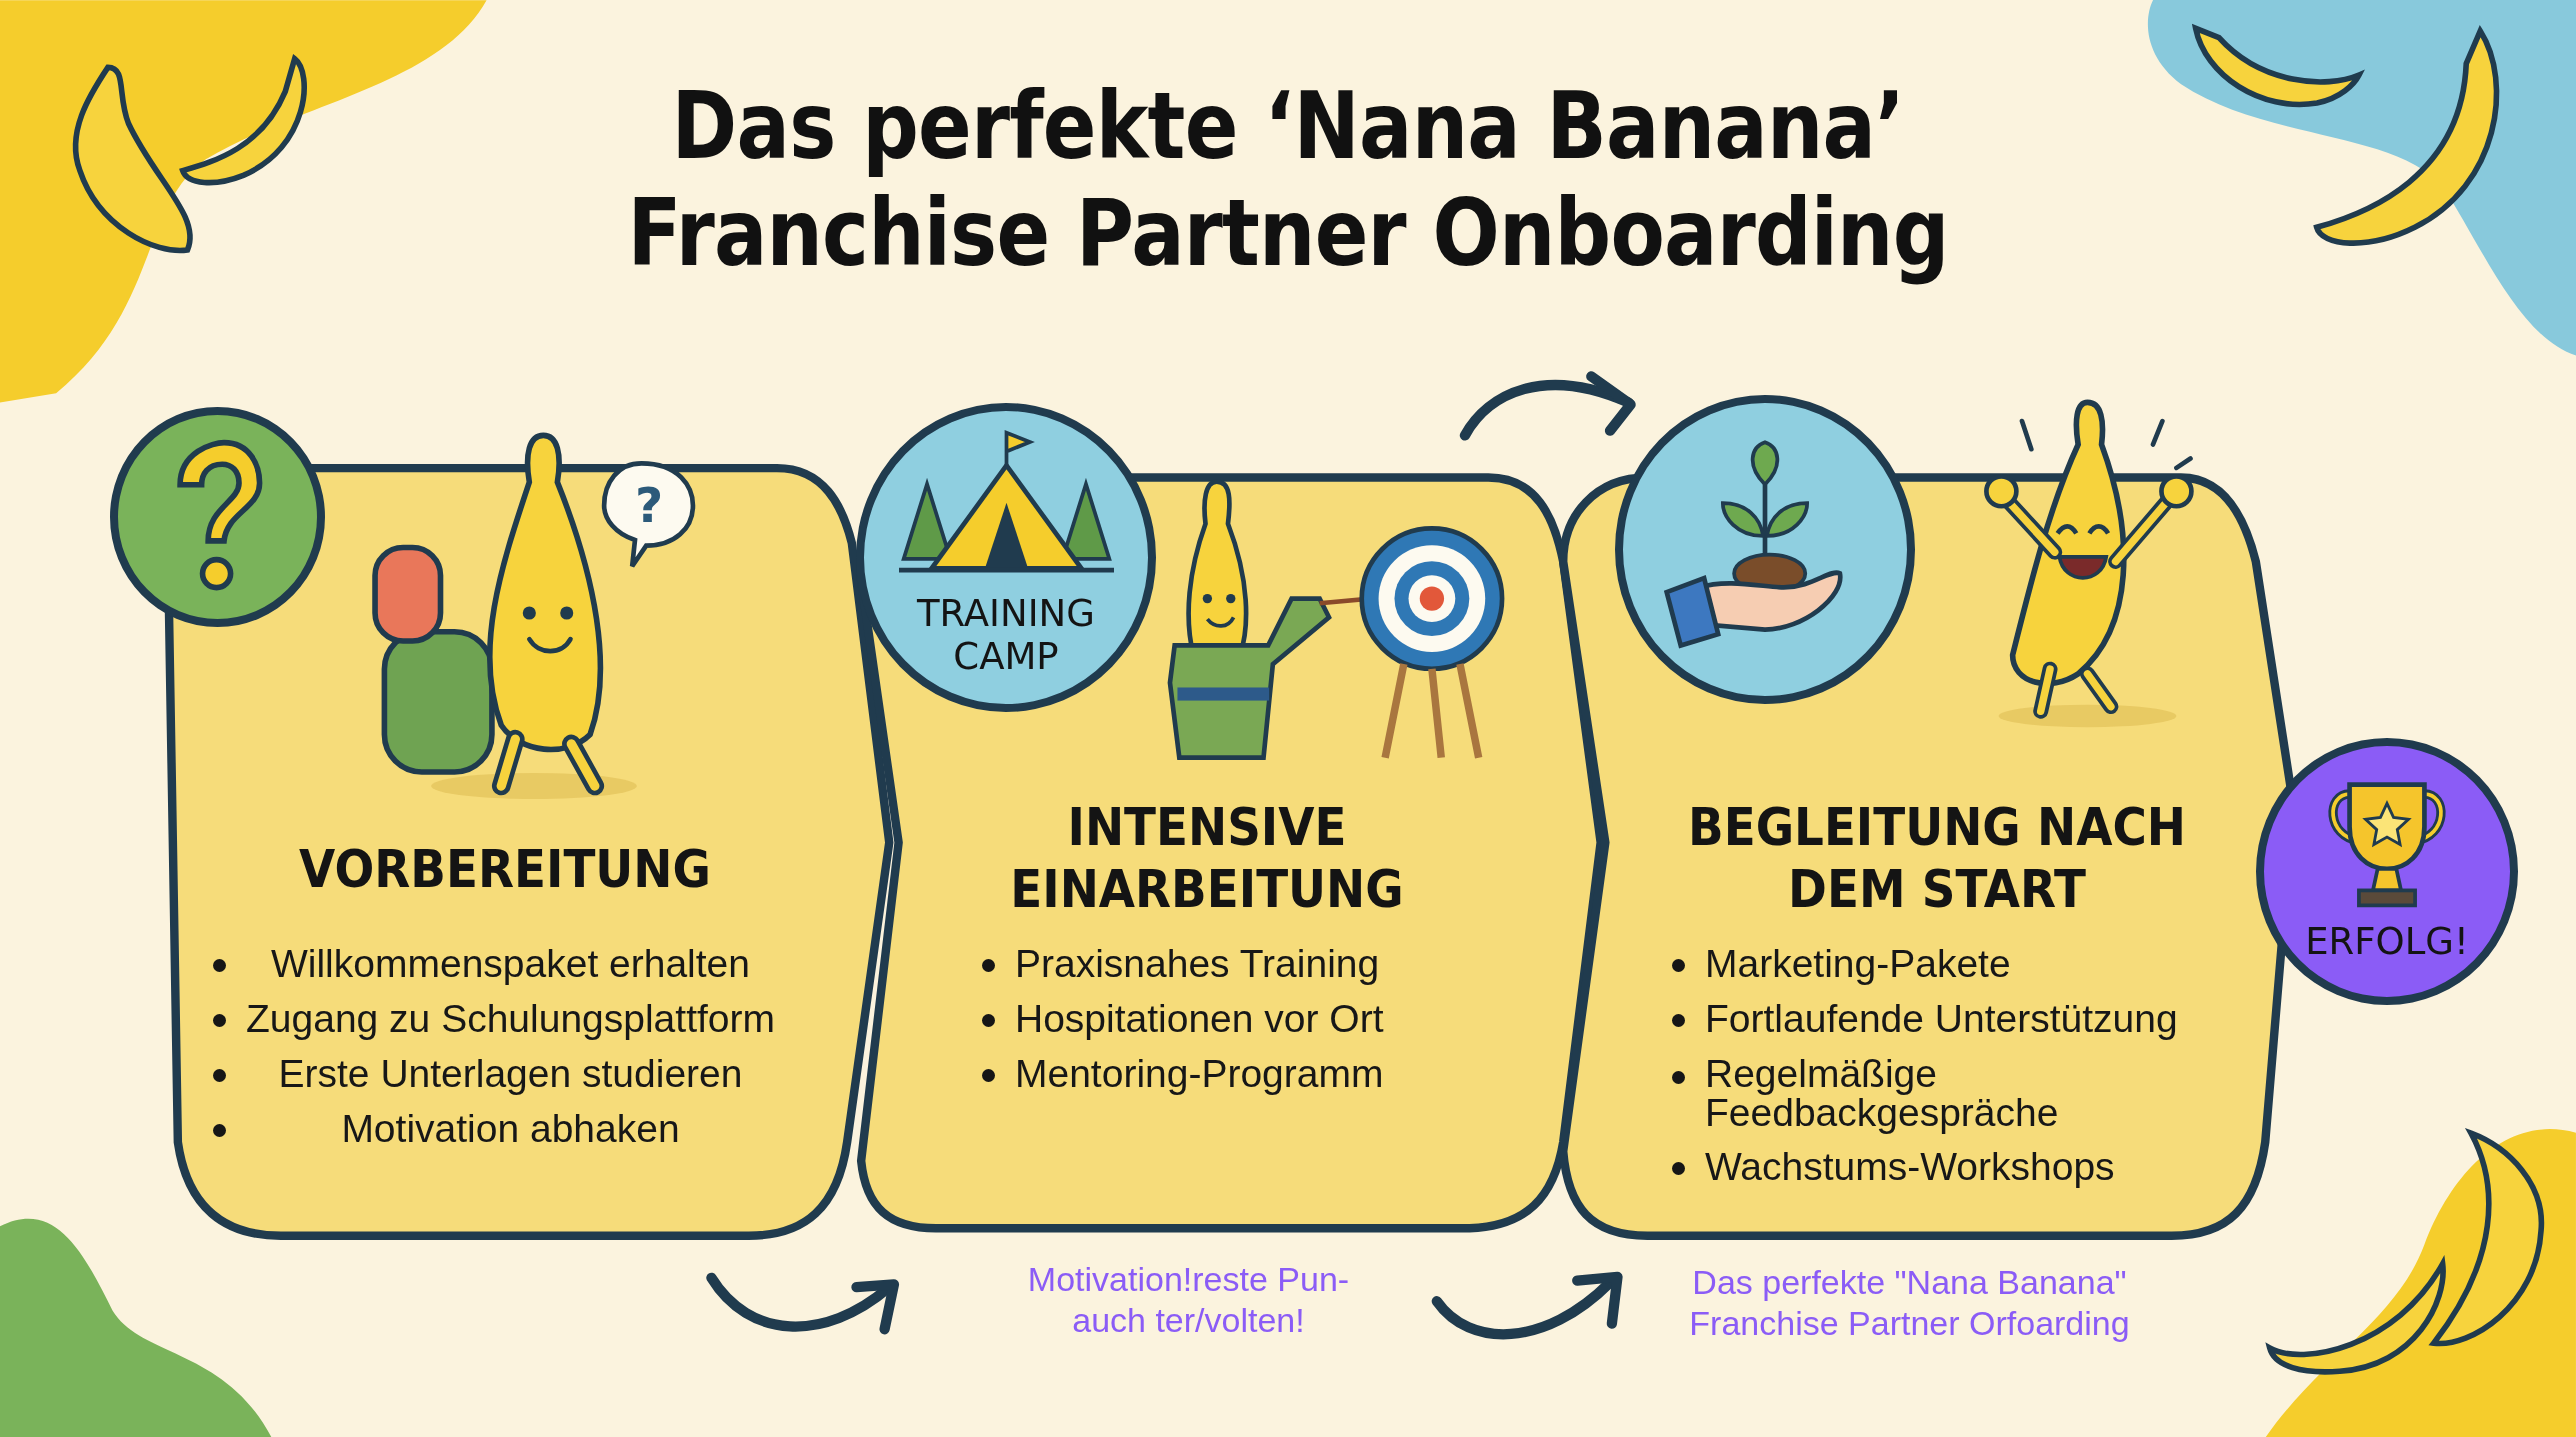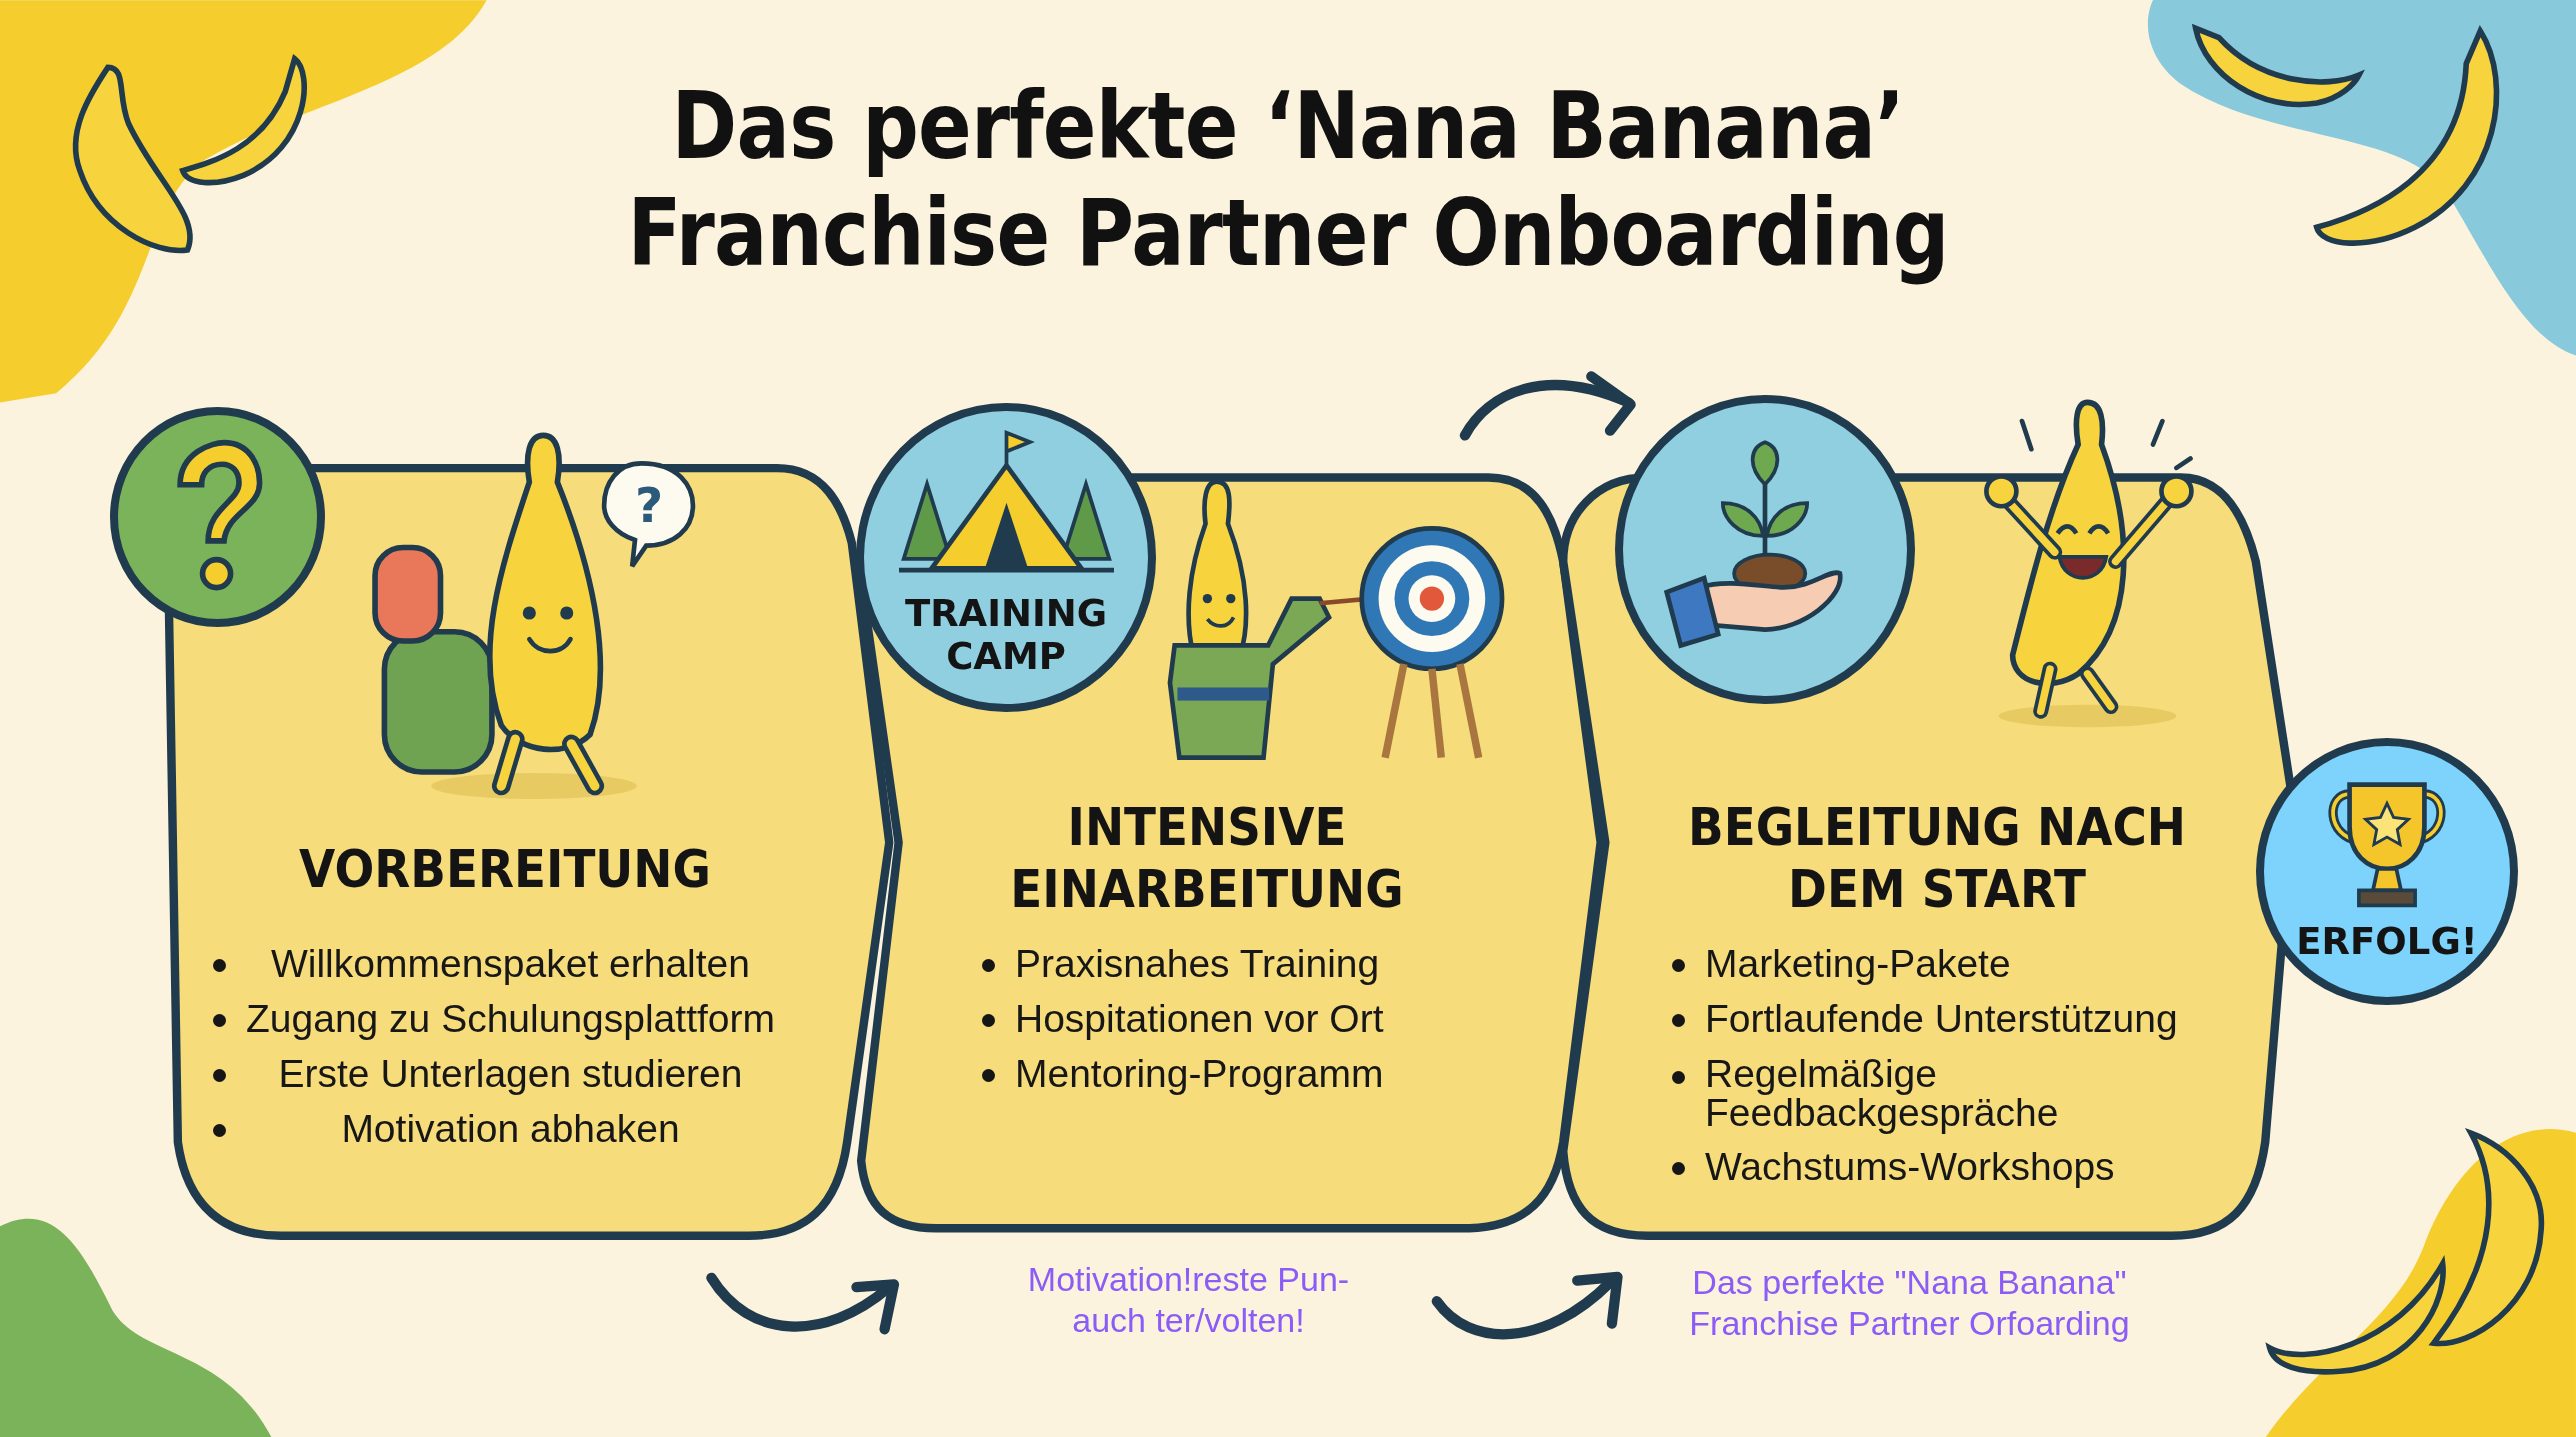--- a/index.html
+++ b/index.html
@@ -37,21 +37,21 @@
     content: ""; position: absolute; left: 3.7px; top: 23.4px; width: 13px; height: 13px;
     border-radius: 50%; background: #161616;
   }
   .list li.wrap { line-height: 39px; padding-top: 7.5px; padding-bottom: 7.5px; }
   .list li.wrap::before { top: 25px; }
   .caption {
     position: absolute; text-align: center; font-size: 34px; line-height: 41px;
     color: #8b5cf6;
   }
   .badge-text {
-    font-weight: 700; font-family: "DejaVu Sans", sans-serif; color: #141414;
+    font-weight: 400; font-family: "DejaVu Sans", sans-serif; color: #141414;
     text-align: center;
   }
   svg { overflow: visible; }
 </style>
 </head>
 <body>
 
 <svg class="blob" style="left:0;top:0" width="524" height="412" viewBox="0 0 560 440">
   <path d="M0 0 H520 C470 90 320 110 220 170 C150 220 170 330 60 420 L0 430 Z" fill="#f5cd2c"></path>
 </svg>
@@ -211,21 +211,21 @@
 <ul class="list" style="left:1668px;top:936px;">
   <li>Marketing-Pakete</li>
   <li>Fortlaufende Unterstützung</li>
   <li class="wrap">
     <div>Regelmäßige</div>
     <div>Feedbackgespräche</div>
   </li>
   <li>Wachstums-Workshops</li>
 </ul>
 
-<div class="circle" style="left:2256px;top:738px;width:262px;height:267px;background:#7dd3fc;">
+<div class="circle" style="left:2256px;top:738px;width:262px;height:267px;background:#8b5cf6;">
   <svg width="122" height="131" viewBox="0 0 130 140">
     <path d="M25 15 C0 15 0 60 35 65 M105 15 C130 15 130 60 95 65" fill="none" stroke="#203b4e" stroke-width="10"></path>
     <path d="M25 15 C0 15 0 60 35 65 M105 15 C130 15 130 60 95 65" fill="none" stroke="#f5cd2c" stroke-width="4"></path>
     <path d="M25 5 H105 V50 C105 80 85 95 65 95 C45 95 25 80 25 50 Z" fill="#f5c52c" stroke="#203b4e" stroke-width="5"></path>
     <path d="M65 25 L72 40 L88 42 L76 53 L79 69 L65 61 L51 69 L54 53 L42 42 L58 40 Z" fill="#fbe477" stroke="#203b4e" stroke-width="3"></path>
     <path d="M55 95 H75 L80 118 H50 Z" fill="#f5c52c" stroke="#203b4e" stroke-width="4"></path>
     <rect x="35" y="118" width="60" height="16" fill="#5a4a3a" stroke="#203b4e" stroke-width="4"></rect>
   </svg>
   <div class="badge-text" style="font-size:37px;margin-top:9.4px;">ERFOLG!</div>
 </div>

